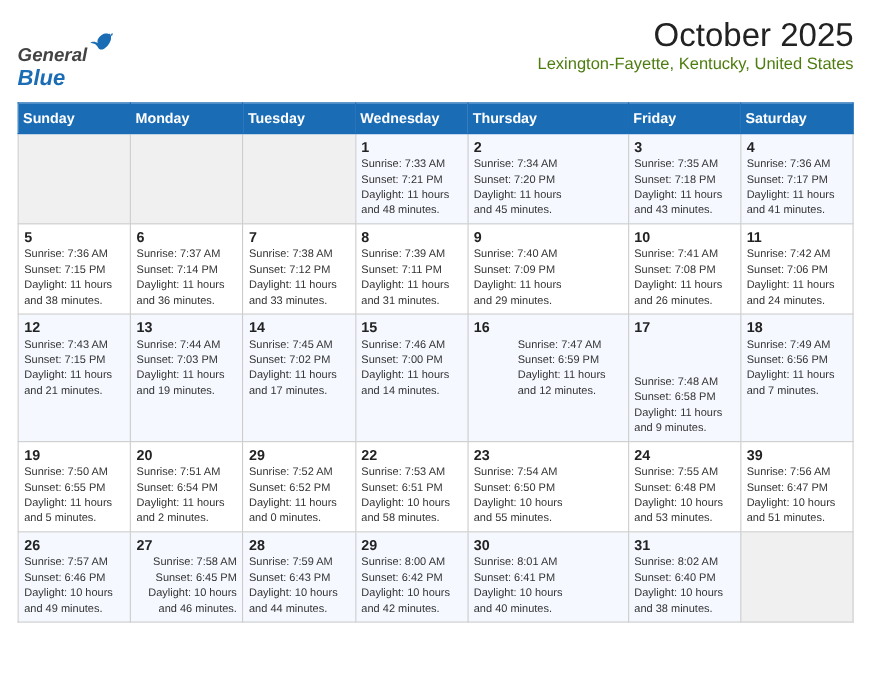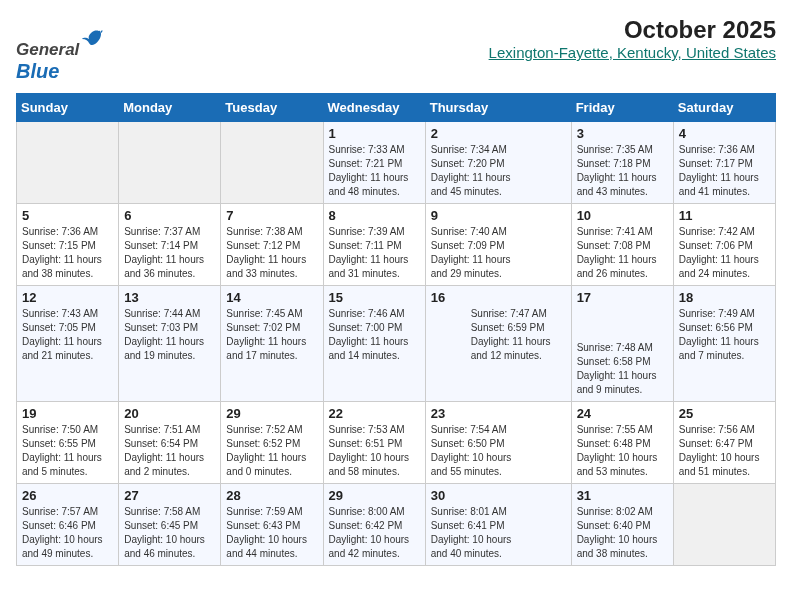--- a/index.html
+++ b/index.html
@@ -18,28 +18,27 @@
     }
     .logo {
       display: flex;
       flex-direction: column;
       align-items: flex-start;
     }
     .title-area {
       text-align: right;
     }
     .month-title {
-      font-size: 24px;
-      font-weight: bold;
+      font-size: 30px;
+      font-weight: normal;
       color: #222;
     }
     .location-title {
       font-size: 15px;
-      color: #0f766e;
-      text-decoration: underline;
+      color: #4d7c0f;
     }
     table {
       width: 100%;
       border-collapse: collapse;
       font-size: 11px;
     }
     thead tr {
       background-color: #1a6cb5;
       color: #fff;
     }
@@ -216,21 +215,21 @@
           <div class="day-info" style="white-space: pre-line;">Sunrise: 7:42 AM
 Sunset: 7:06 PM
 Daylight: 11 hours
 and 24 minutes.</div>
         </td>
       </tr>
       <tr>
         <td>
           <span class="day-num">12</span>
           <div class="day-info" style="white-space: pre-line;">Sunrise: 7:43 AM
-Sunset: 7:05 PM
+Sunset: 7:15 PM
 Daylight: 11 hours
 and 21 minutes.</div>
         </td>
         <td>
           <span class="day-num">13</span>
           <div class="day-info" style="white-space: pre-line;">Sunrise: 7:44 AM
 Sunset: 7:03 PM
 Daylight: 11 hours
 and 19 minutes.</div>
         </td>
@@ -307,38 +306,38 @@
 and 55 minutes.</div>
         </td>
         <td>
           <span class="day-num">24</span>
           <div class="day-info" style="white-space: pre-line;">Sunrise: 7:55 AM
 Sunset: 6:48 PM
 Daylight: 10 hours
 and 53 minutes.</div>
         </td>
         <td>
-          <span class="day-num">25</span>
+          <span class="day-num">39</span>
           <div class="day-info" style="white-space: pre-line;">Sunrise: 7:56 AM
 Sunset: 6:47 PM
 Daylight: 10 hours
 and 51 minutes.</div>
         </td>
       </tr>
       <tr>
         <td>
           <span class="day-num">26</span>
           <div class="day-info" style="white-space: pre-line;">Sunrise: 7:57 AM
 Sunset: 6:46 PM
 Daylight: 10 hours
 and 49 minutes.</div>
         </td>
         <td>
           <span class="day-num">27</span>
-          <div class="day-info" style="white-space: pre-line;">Sunrise: 7:58 AM
+          <div class="day-info" style="white-space: pre-line; text-align: right;">Sunrise: 7:58 AM
 Sunset: 6:45 PM
 Daylight: 10 hours
 and 46 minutes.</div>
         </td>
         <td>
           <span class="day-num">28</span>
           <div class="day-info" style="white-space: pre-line;">Sunrise: 7:59 AM
 Sunset: 6:43 PM
 Daylight: 10 hours
 and 44 minutes.</div>

